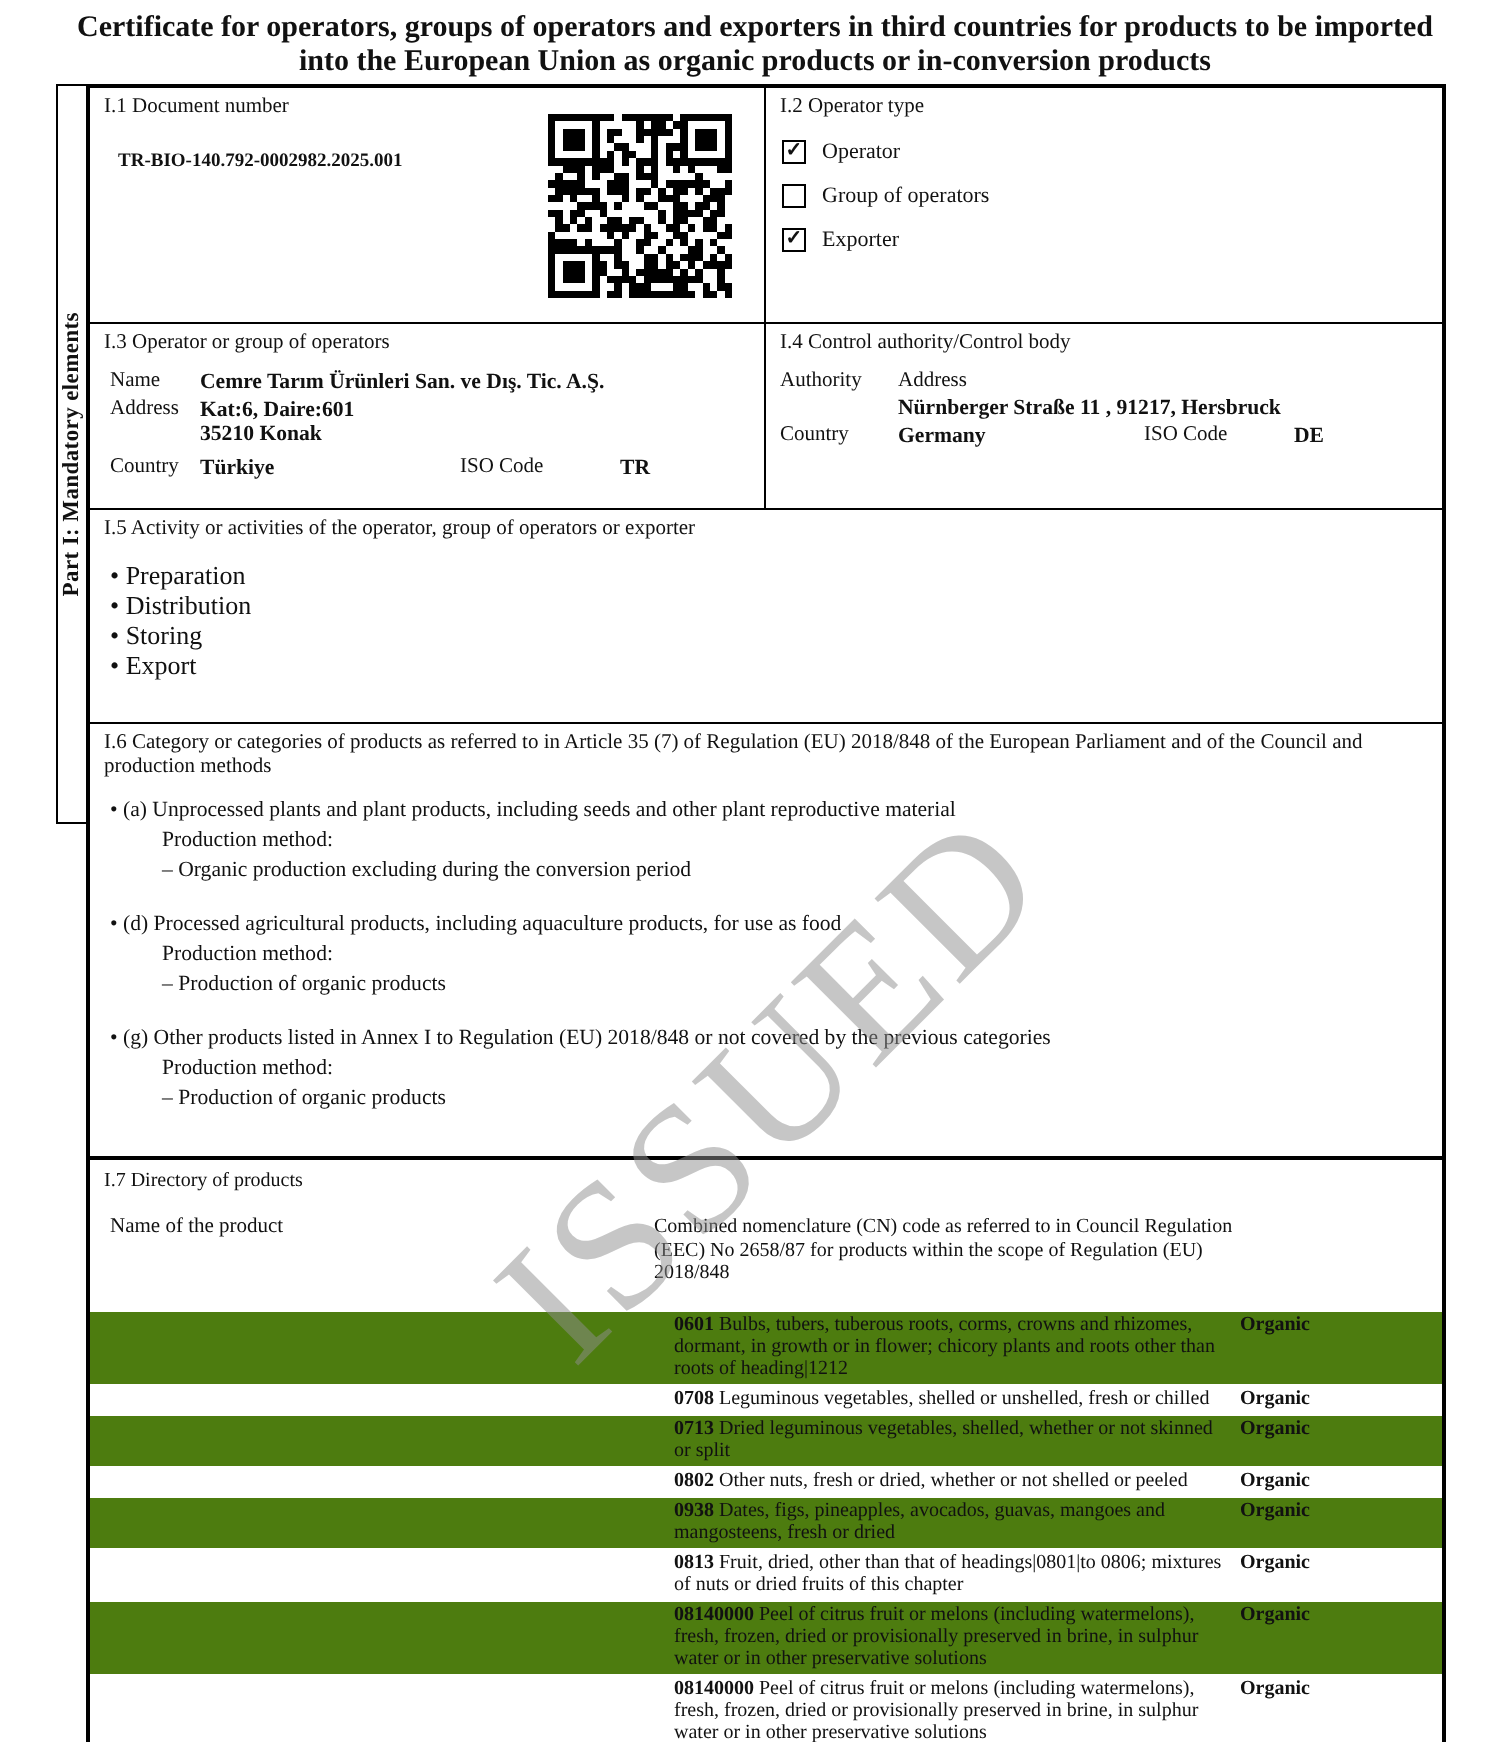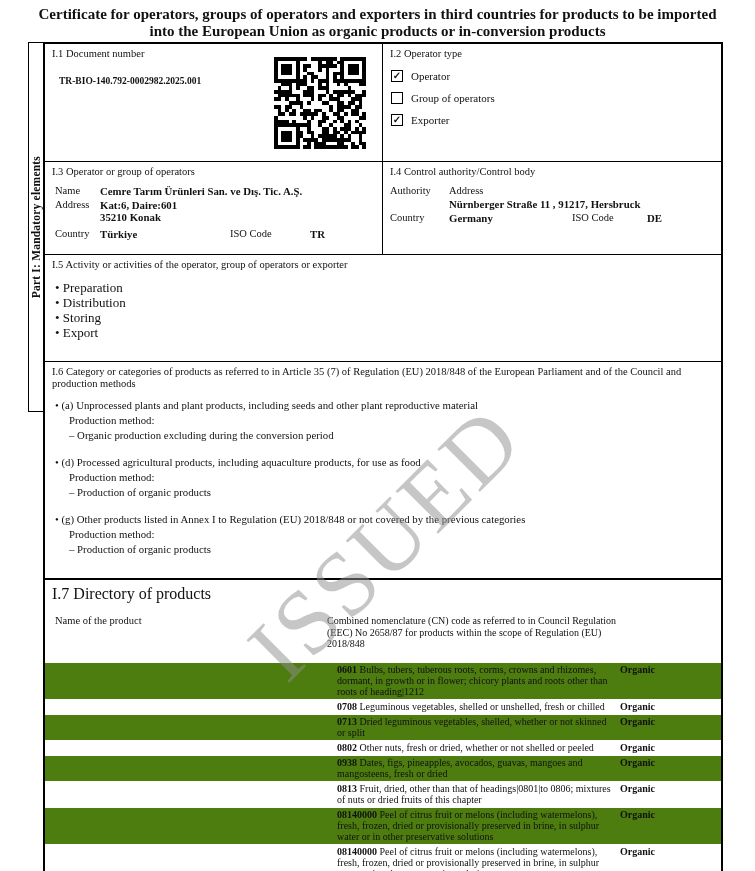--- a/index.html
+++ b/index.html
@@ -59,23 +59,23 @@
   
   .blist{margin-top:9px;padding-left:3px;}
   .blist .bi{line-height:15px;font-size:13px;}
   .blist .bi::before{content:"• ";}
   
   .cats{padding-left:3px;}
   .cat{margin-top:8px;}
   .cat + .cat{margin-top:13px;}
   .cat-name{font-size:10.8px;line-height:15px;}
   .cat-name::before{content:"• ";}
-  .cat-mlabel,.cat-method{margin-left:14px;font-size:10.8px;line-height:14.5px;}
-  
-  .i7-label{padding:5px 7px 0 7px;font-size:16px;}
+  .cat-mlabel,.cat-method{margin-left:26px;font-size:10.8px;line-height:14.5px;}
+  
+  .i7-label{padding:5px 7px 0 7px;font-size:10px;}
   .i7-head{display:flex;margin-top:12px;}
   .i7-h1{width:282px;padding-left:10px;box-sizing:border-box;font-size:10.5px;}
   .i7-h2{width:310px;font-size:10px;line-height:11.5px;}
   .prows{margin-top:13px;}
   .prow{display:flex;padding:1.5px 0;border-bottom:1.5px solid #fff;}
   .prow.shaded{background:#4d7c0f;}
   .pcol-name{width:292px;flex:0 0 auto;}
   .pcol-cn{width:283px;flex:0 0 auto;font-size:10px;line-height:11px;padding-right:6px;box-sizing:border-box;}
   .pcol-status{flex:1;font-weight:bold;font-size:10px;line-height:11px;}
   .pcode{font-weight:bold;}

